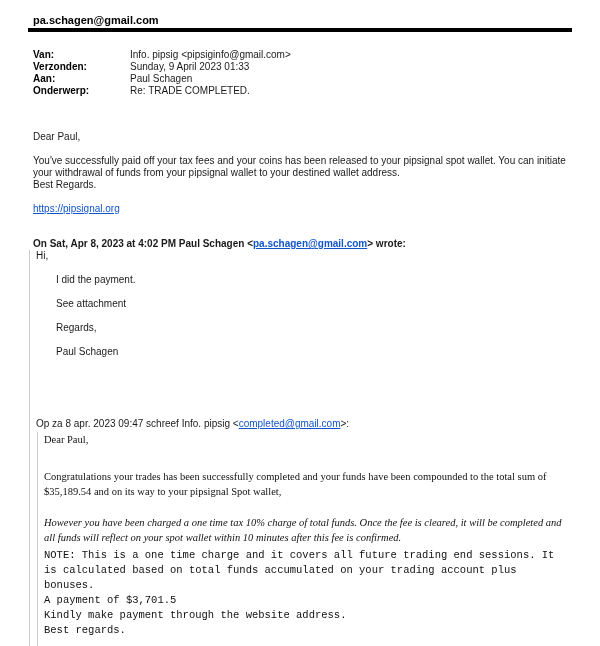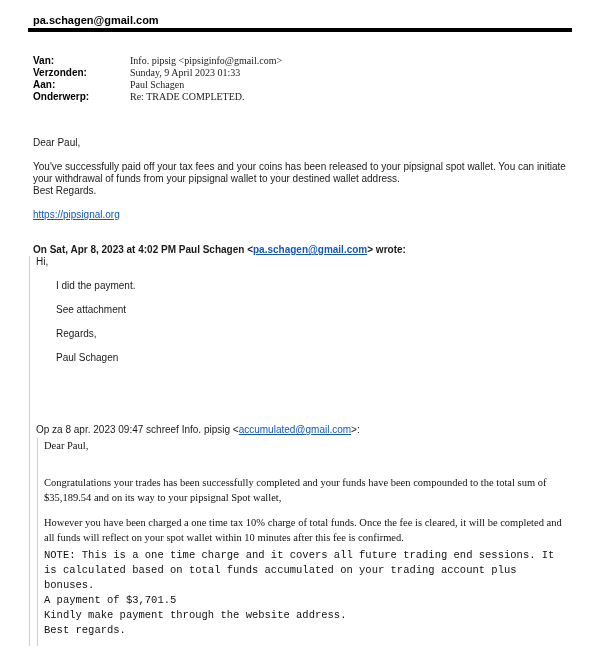--- a/index.html
+++ b/index.html
@@ -30,24 +30,24 @@
     font-weight: bold;
     color: #000;
   }
   .divider {
     height: 4px;
     width: 544px;
     margin-left: -5px;
     margin-top: 1px;
     background: var(--divider);
   }
-  .headers { margin-top: 23px; }
+  .headers { margin-top: 17px; }
   .hdr-row { display: grid; grid-template-columns: 97px 1fr; }
   .hdr-label { font-weight: bold; color: #000; }
-  .hdr-value { color: #1a1a1a; font-family: Liberation Serif, serif; }
+  .hdr-value { color: #1a1a1a; }
 
   .message { margin-top: 34px; }
   .message .para { margin-top: 12px; }
   .link-line { margin-top: 12px; }
 
   a.link { text-decoration: underline; cursor: pointer; }
   .sans-link { color: var(--sans-link); }
   .serif-link { color: var(--serif-link); }
 
   .attr1 { margin-top: 23px; font-weight: bold; }
@@ -65,21 +65,21 @@
     margin-top: 2px;
     margin-left: 1px;
     border-left: 1px solid var(--quote-border);
     padding-left: 6px;
     font-family: "Liberation Serif", serif;
     font-size: 10.5px;
     line-height: 15px;
     color: #111111;
   }
   .q2 .q2-para { margin-top: 22px; }
-  .q2 .q2-para2 { margin-top: 10px; }
+  .q2 .q2-para2 { margin-top: 16px; font-style: italic; }
   .q2 .q2-note { margin-top: 3px; font-family: Liberation Mono, monospace; }
   .q2 .q2-link-line { margin-top: 12px; }
 </style>
 </head>
 <body>
 
 <div class="page">
 
   <div class="title">pa.schagen@gmail.com</div>
   <div class="divider"></div>
@@ -114,21 +114,21 @@
 
   <div class="attr1"><span>On Sat, Apr 8, 2023 at 4:02 PM Paul Schagen &lt;</span><a class="link sans-link">pa.schagen@gmail.com</a><span>&gt; wrote:</span></div>
 
   <blockquote class="q1">
     <div class="q1-line">Hi,</div>
     <div class="q1-line">I did the payment.</div>
     <div class="q1-line">See attachment</div>
     <div class="q1-line">Regards,</div>
     <div class="q1-line">Paul Schagen</div>
 
-    <div class="attr2"><span>Op za 8 apr. 2023 09:47 schreef Info. pipsig &lt;</span><a class="link sans-link">accumulated@gmail.com</a><span>&gt;:</span></div>
+    <div class="attr2"><span>Op za 8 apr. 2023 09:47 schreef Info. pipsig &lt;</span><a class="link sans-link">completed@gmail.com</a><span>&gt;:</span></div>
 
     <blockquote class="q2">
       <div>Dear Paul,</div>
       <div class="q2-para">Congratulations your trades has been successfully completed and your funds have been compounded to the total sum of $35,189.54 and on its way to your pipsignal Spot wallet,</div>
       <div class="q2-para q2-para2">However you have been charged a one time tax 10% charge of total funds. Once the fee is cleared, it will be completed and all funds will reflect on your spot wallet within 10 minutes after this fee is confirmed.</div>
       <div class="q2-note">
         <div>NOTE: This is a one time charge and it covers all future trading end sessions. It is calculated based on total funds accumulated on your trading account plus bonuses.</div>
         <div>A payment of $3,701.5</div>
         <div>Kindly make payment through the website address.</div>
         <div>Best regards.</div>

